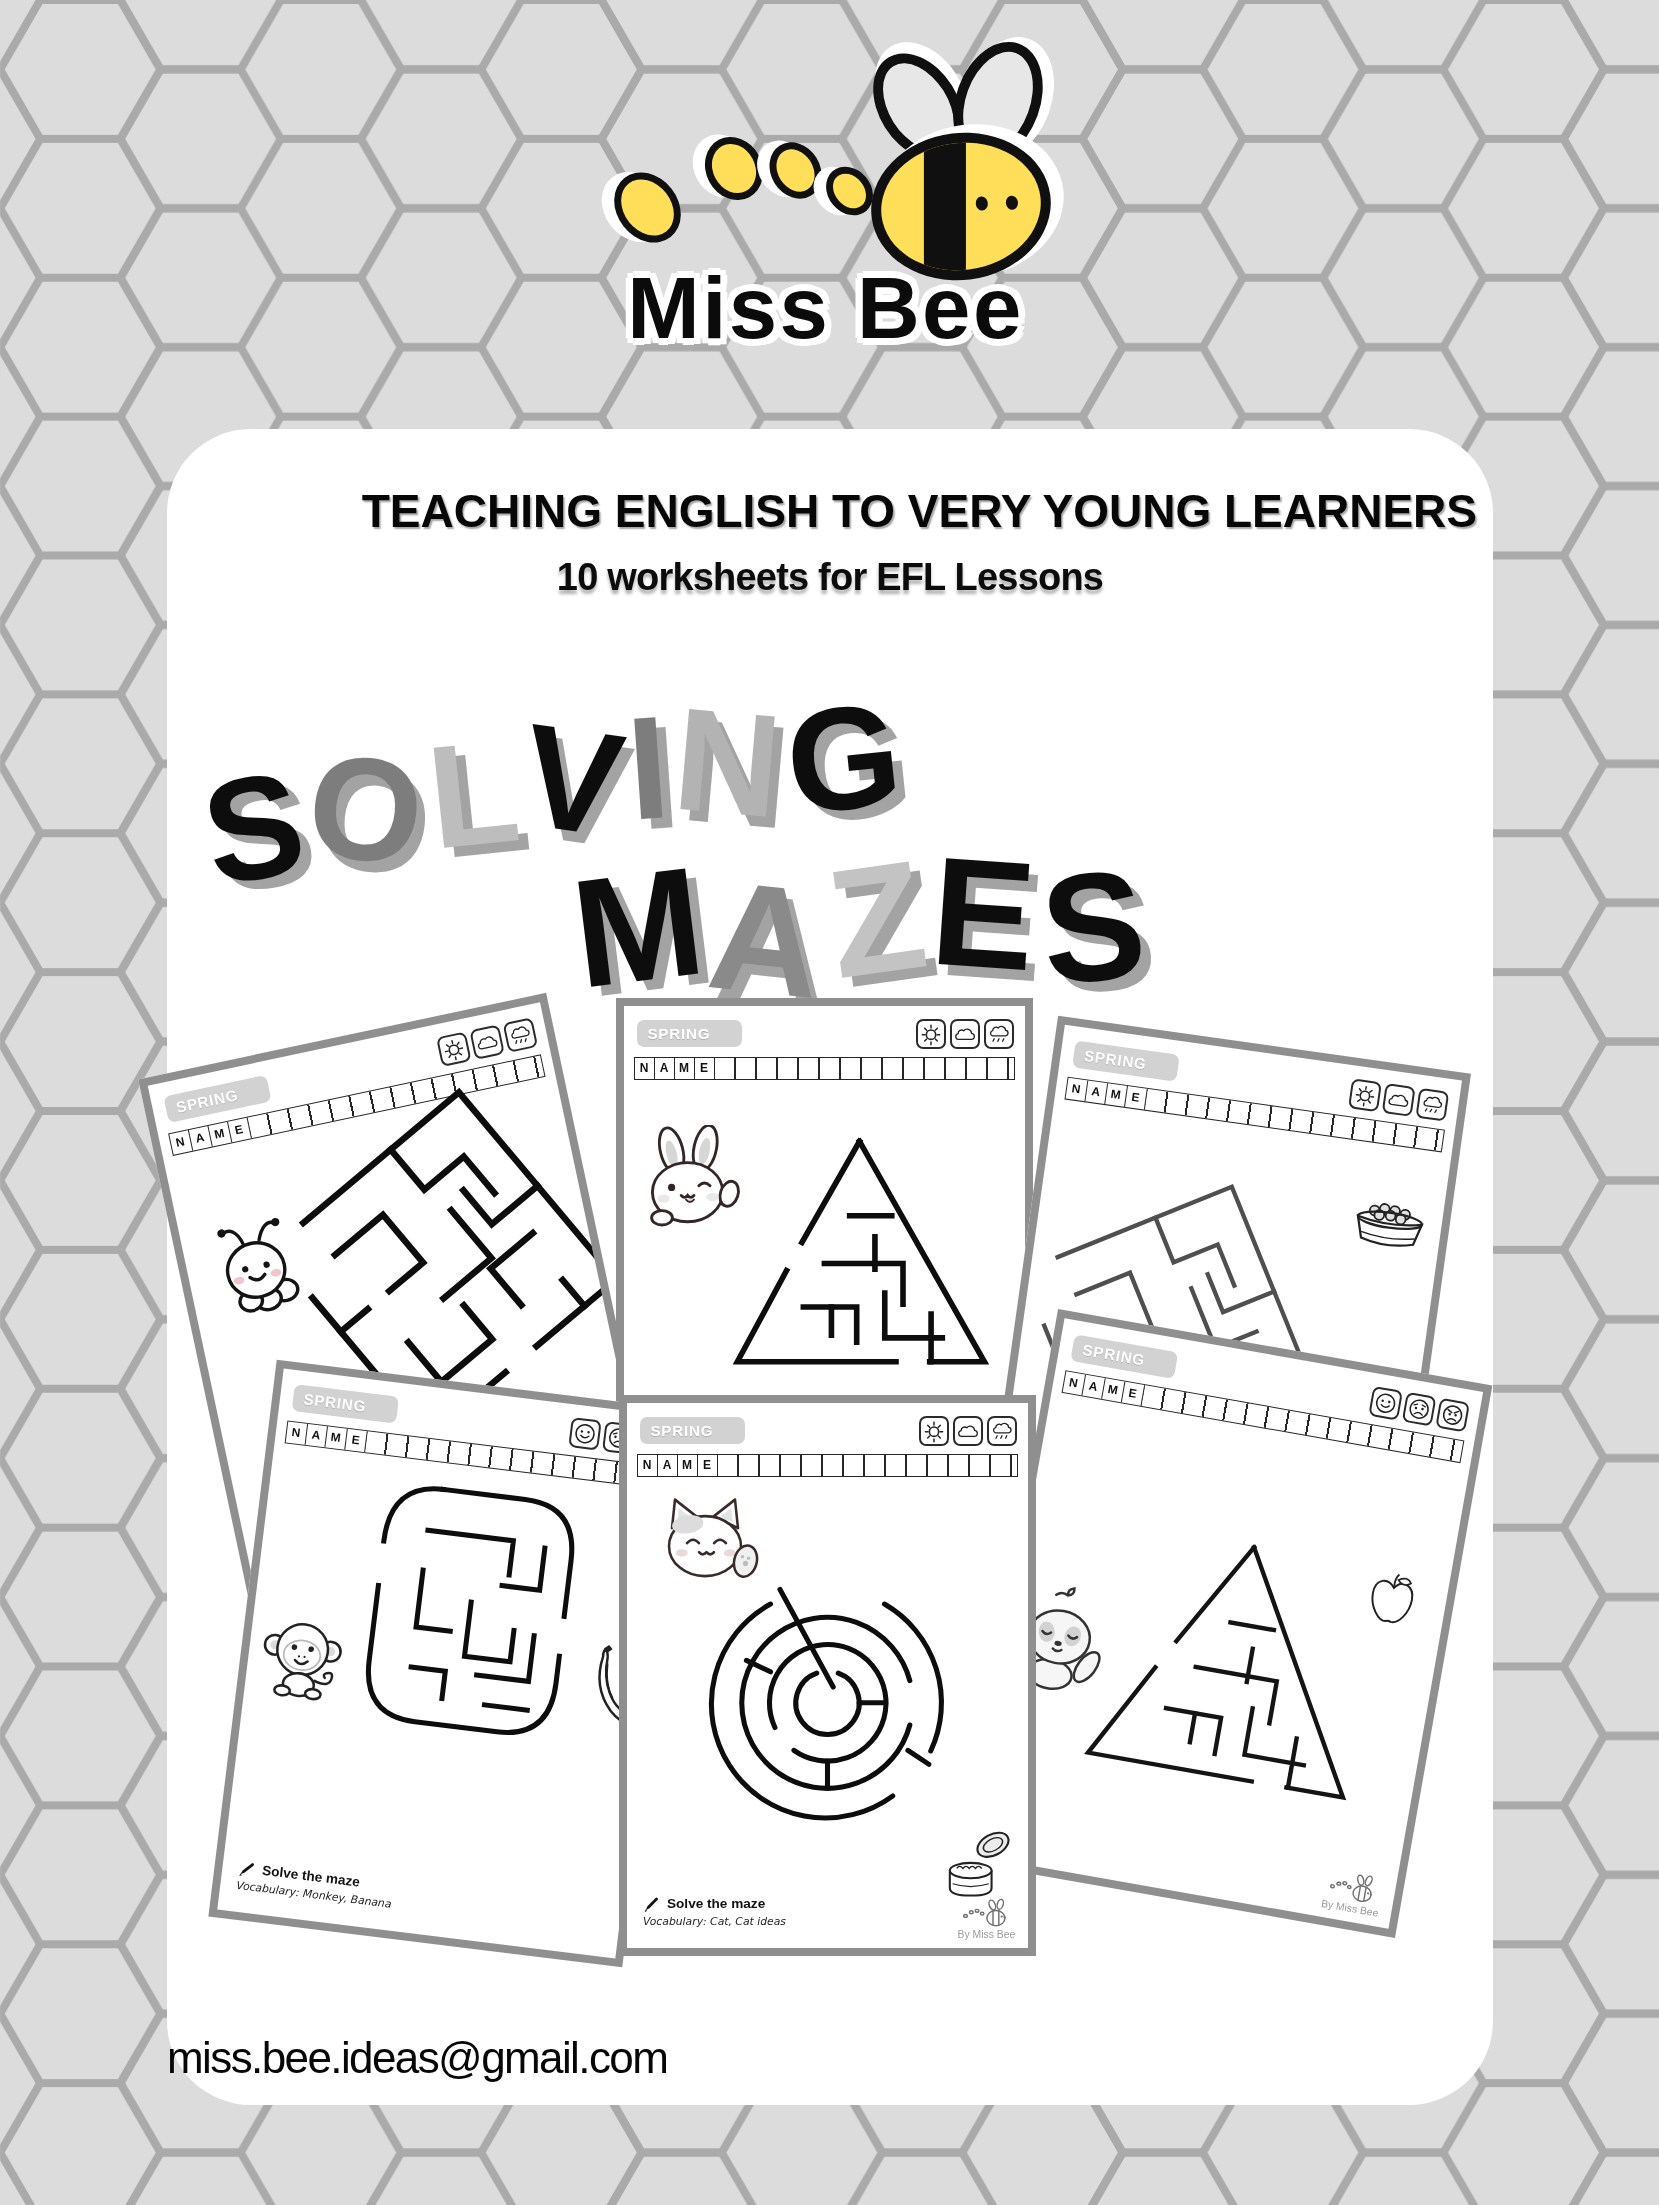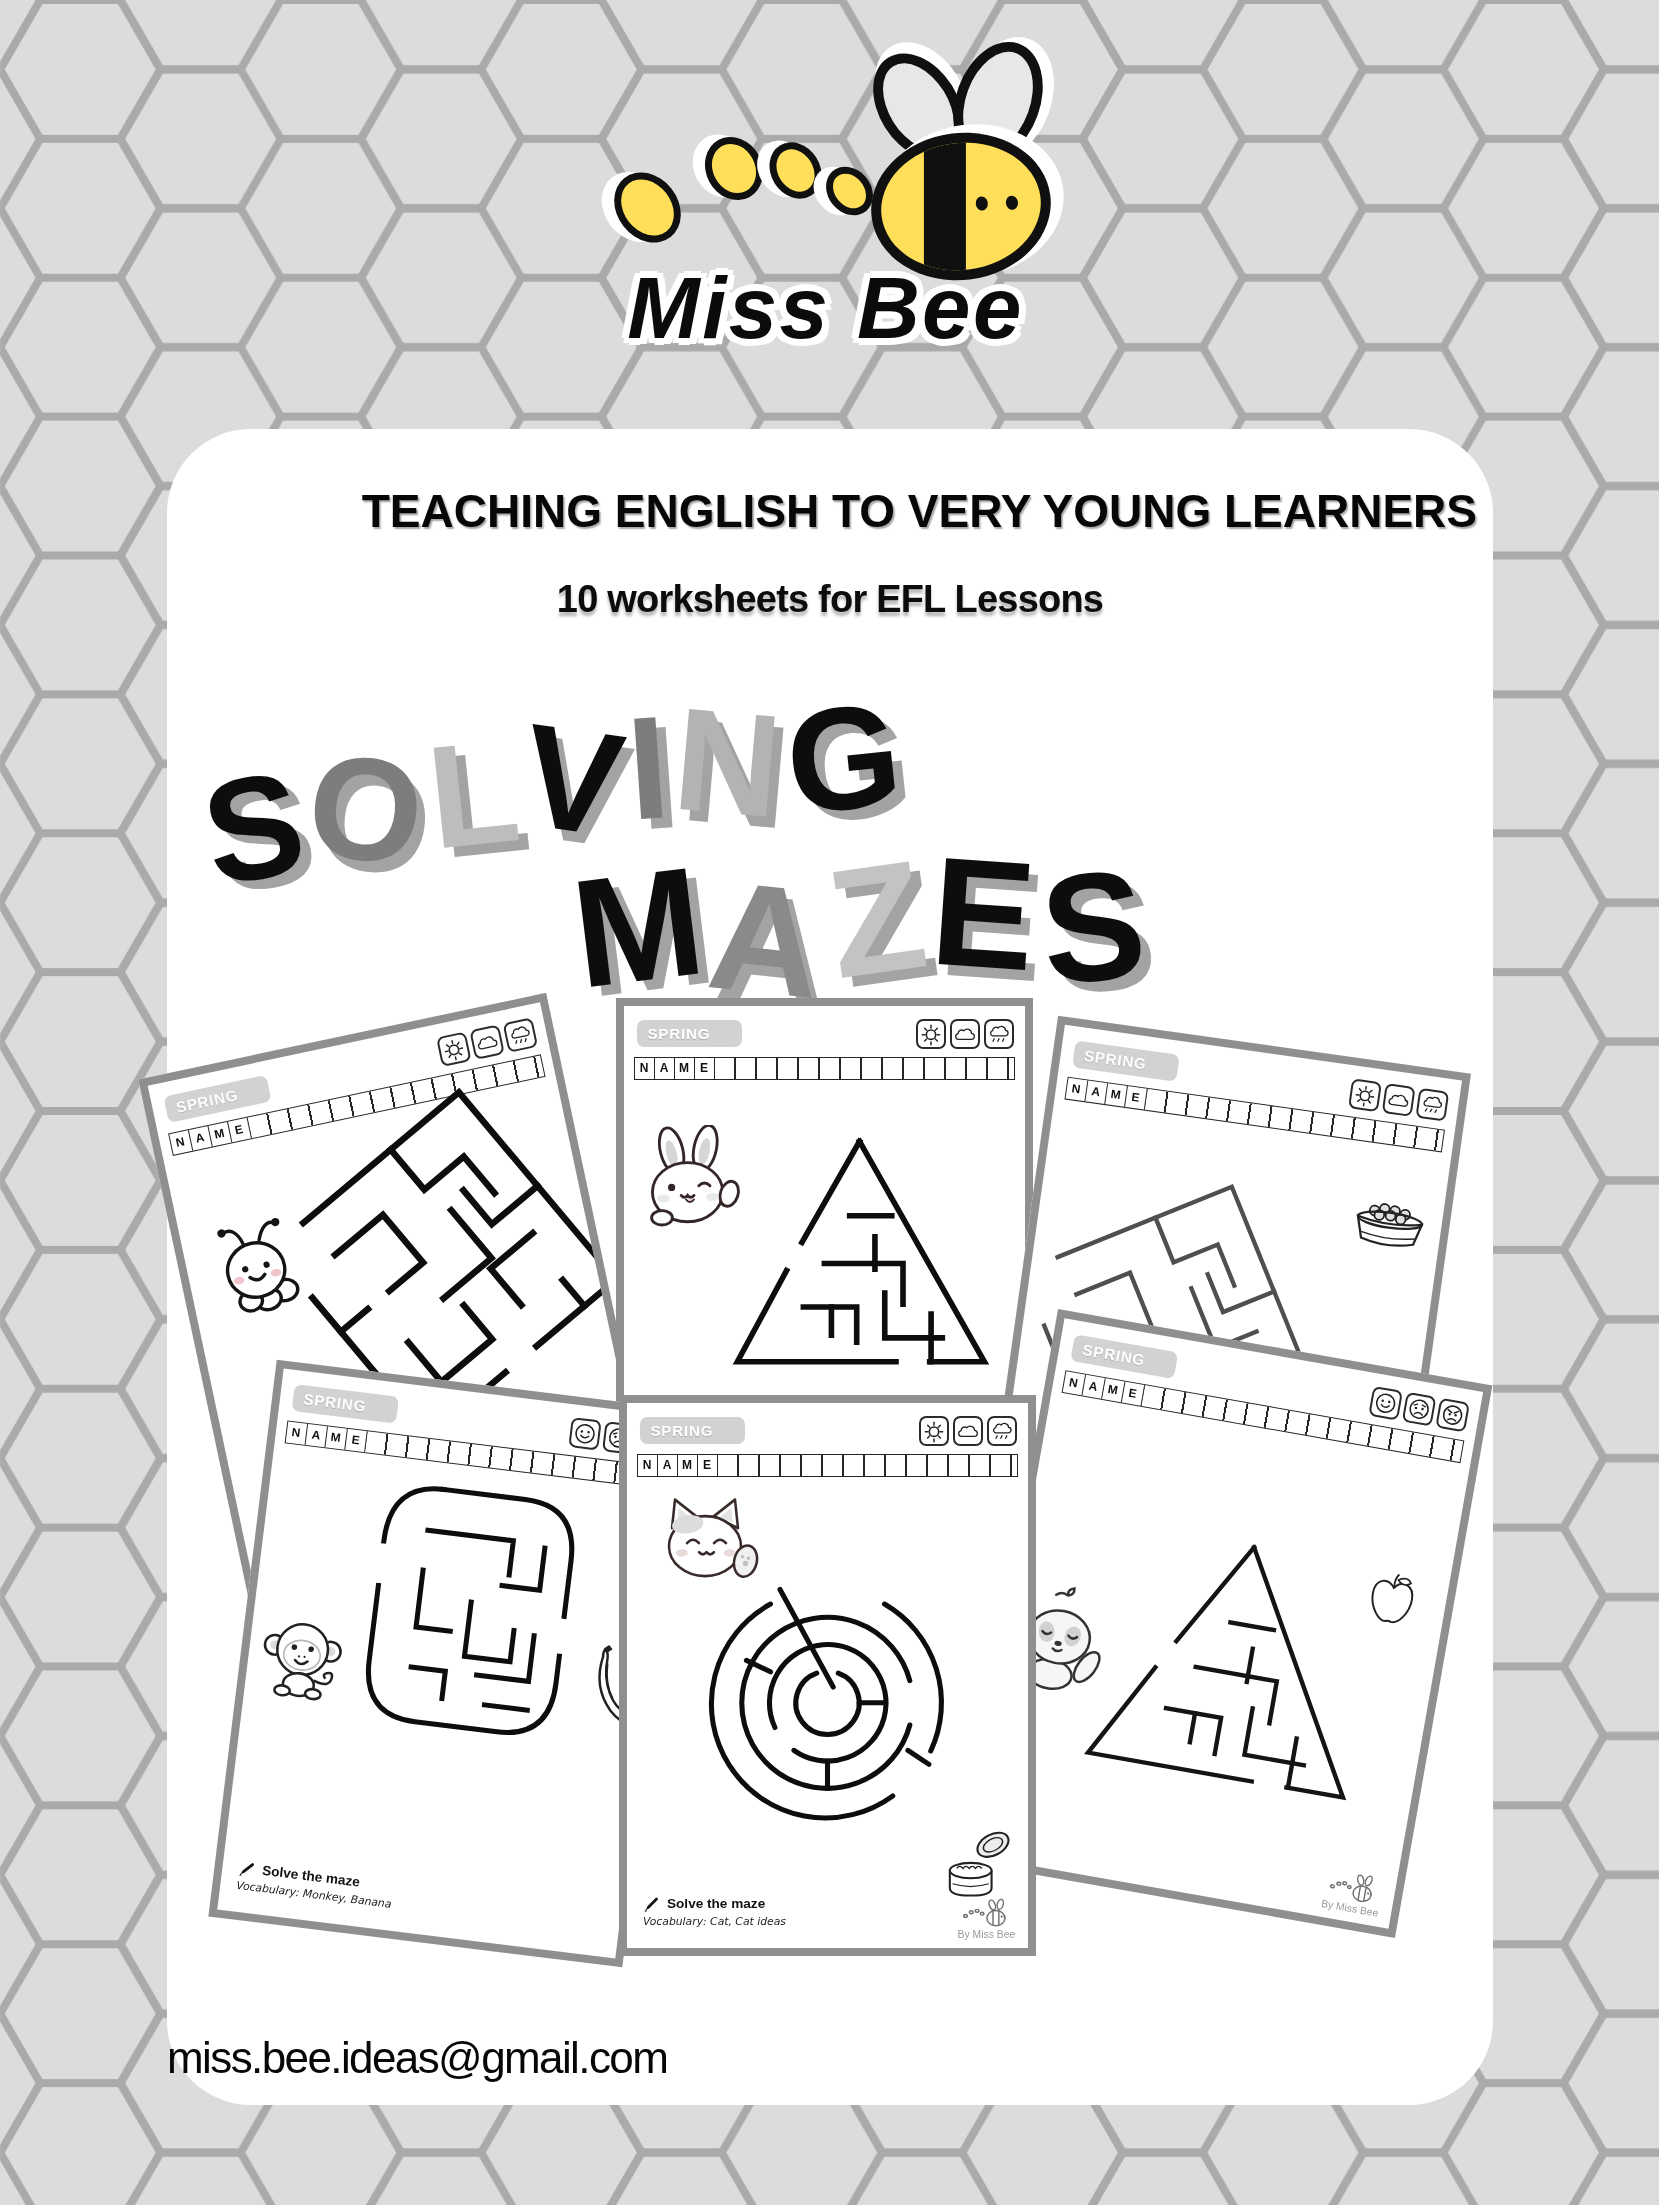--- a/index.html
+++ b/index.html
@@ -17,28 +17,28 @@
         box-shadow:8px -6.4px 0 1.6px #ffffff;}
   .wing.l{left:13px;top:11.2px;width:59px;height:95px;transform:rotate(-32deg);}
   .wing.r{left:90px;top:1.6px;width:64px;height:103px;transform:rotate(20deg);}
   .bee-body{position:absolute;left:4.8px;top:95px;width:160px;height:127px;border:10.4px solid #101010;
         background:#FFDE59;border-radius:50%;transform:rotate(-7deg);overflow:hidden;
         box-shadow:11.2px -4.8px 0 2.4px #ffffff;}
   .bee-stripe{position:absolute;left:42px;top:-17.6px;width:42px;height:176px;background:#101010;transform:rotate(7deg);}
   .bee-eye{position:absolute;width:12px;height:13.6px;border-radius:50%;background:#101010;}
   .brand{position:absolute;left:553px;top:258px;width:545px;text-align:center;
         font-size:87px;font-weight:900;letter-spacing:2.4px;color:#0b0b0b;
-        text-shadow:6.4px 5.6px 0 #fff,-5.6px 4.8px 0 #fff,5.6px -4.8px 0 #fff,-5.6px -4.8px 0 #fff,0 7.2px 0 #fff,7.2px 0 0 #fff,-7.2px 0 0 #fff,0 -7.2px 0 #fff;font-style:italic;}
+        text-shadow:6.4px 5.6px 0 #fff,-5.6px 4.8px 0 #fff,5.6px -4.8px 0 #fff,-5.6px -4.8px 0 #fff,0 7.2px 0 #fff,7.2px 0 0 #fff,-7.2px 0 0 #fff,0 -7.2px 0 #fff;}
 
   
   .card{position:absolute;left:167px;top:429px;width:1326px;height:1676px;background:#ffffff;border-radius:84px;}
   .title{position:absolute;left:16px;right:16px;top:55px;text-align:right;font-size:46px;font-weight:900;
         letter-spacing:0px;color:#070707;text-shadow:1.6px 2.4px 1.6px rgba(0,0,0,.35);}
   .subtitle{position:absolute;left:16px;right:16px;top:127px;text-align:center;font-size:38px;font-weight:800;
-        color:#0c0c0c;text-shadow:0 4px 3.2px rgba(0,0,0,.3);letter-spacing:-0.8px;margin-top:22px;}
+        color:#0c0c0c;text-shadow:0 4px 3.2px rgba(0,0,0,.3);letter-spacing:-0.8px;}
 
   .word{position:absolute;display:flex;align-items:flex-start;}
   .word span{display:inline-block;font-weight:900;line-height:1;
         text-shadow:9.6px 10.4px 0 #a3a3a3;}
   .word1{left:38px;top:255px;font-size:146px;letter-spacing:6.4px;}
   .word2{left:407px;top:405px;font-size:154px;letter-spacing:8px;}
 
   .email{position:absolute;left:0;right:0;bottom:22.5px;text-align:left;font-size:44px;
         font-weight:400;color:#070707;letter-spacing:-1.6px;}
 

